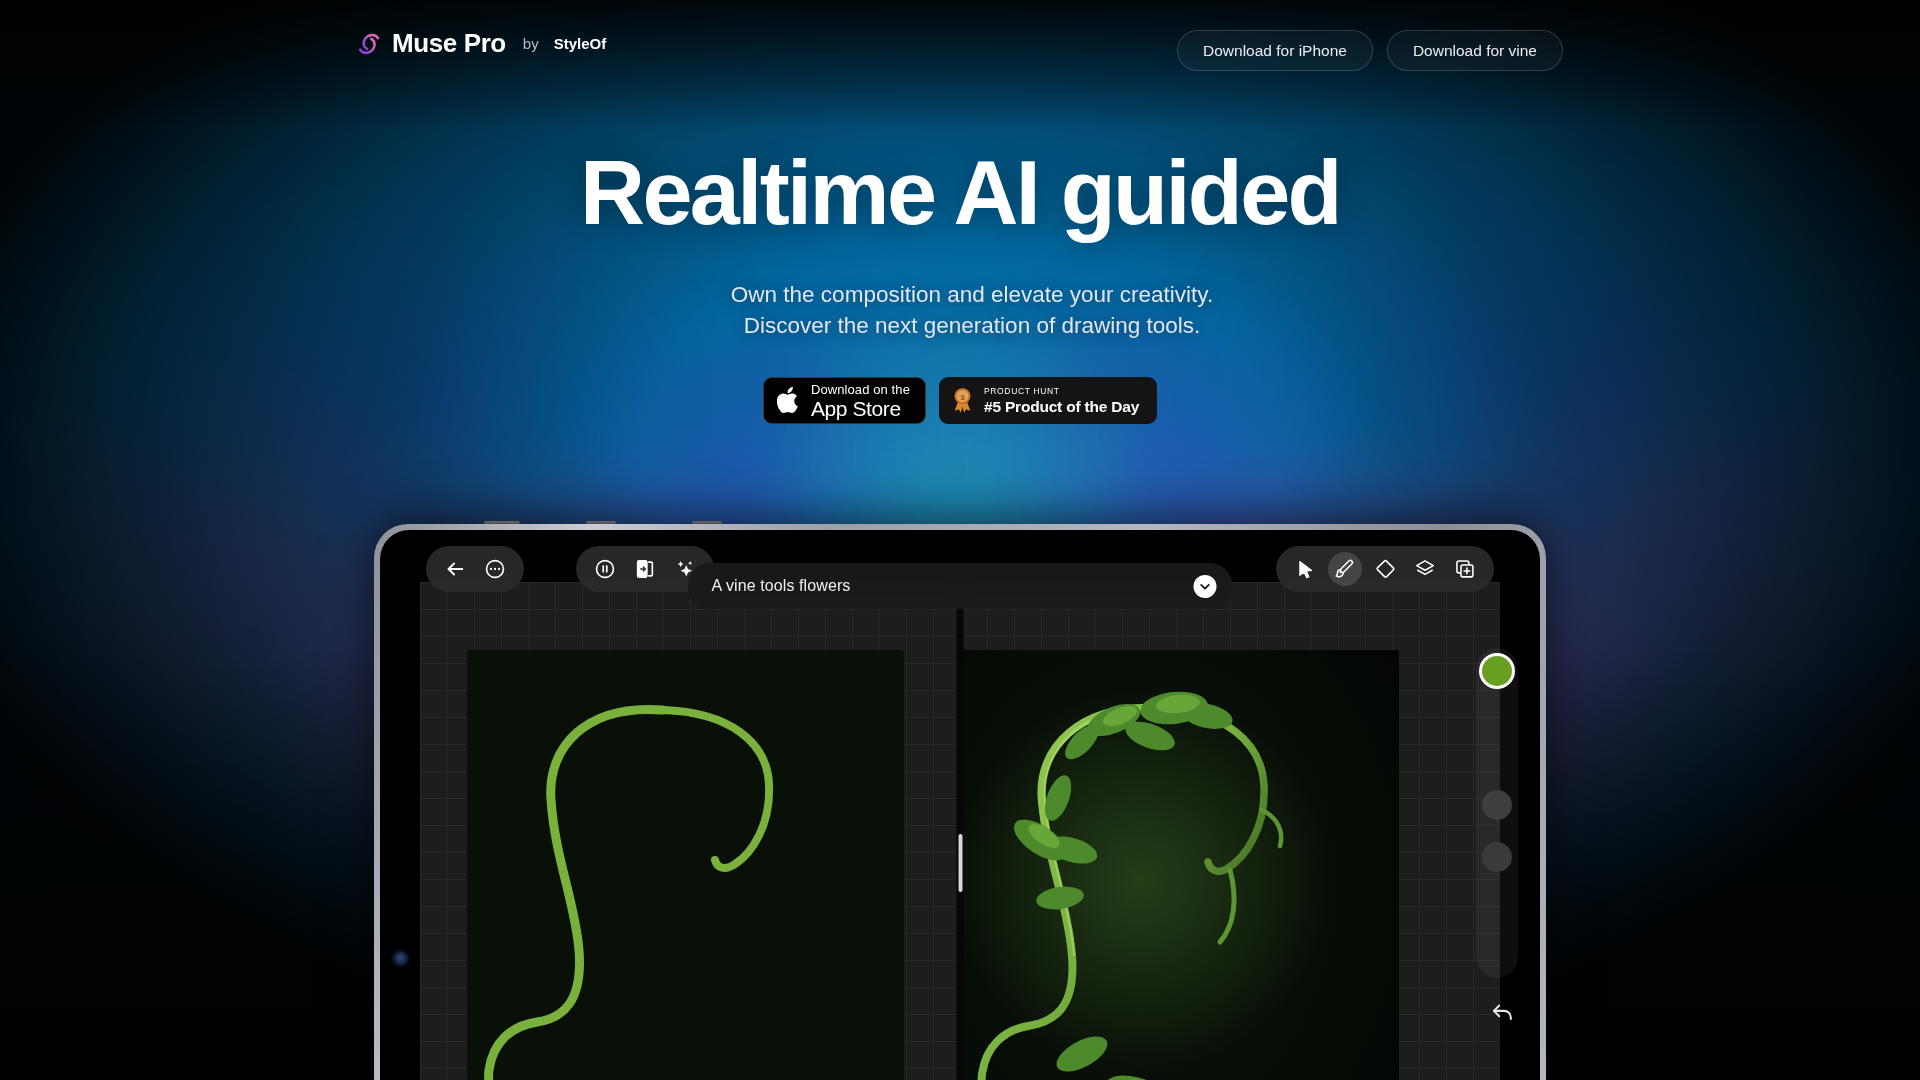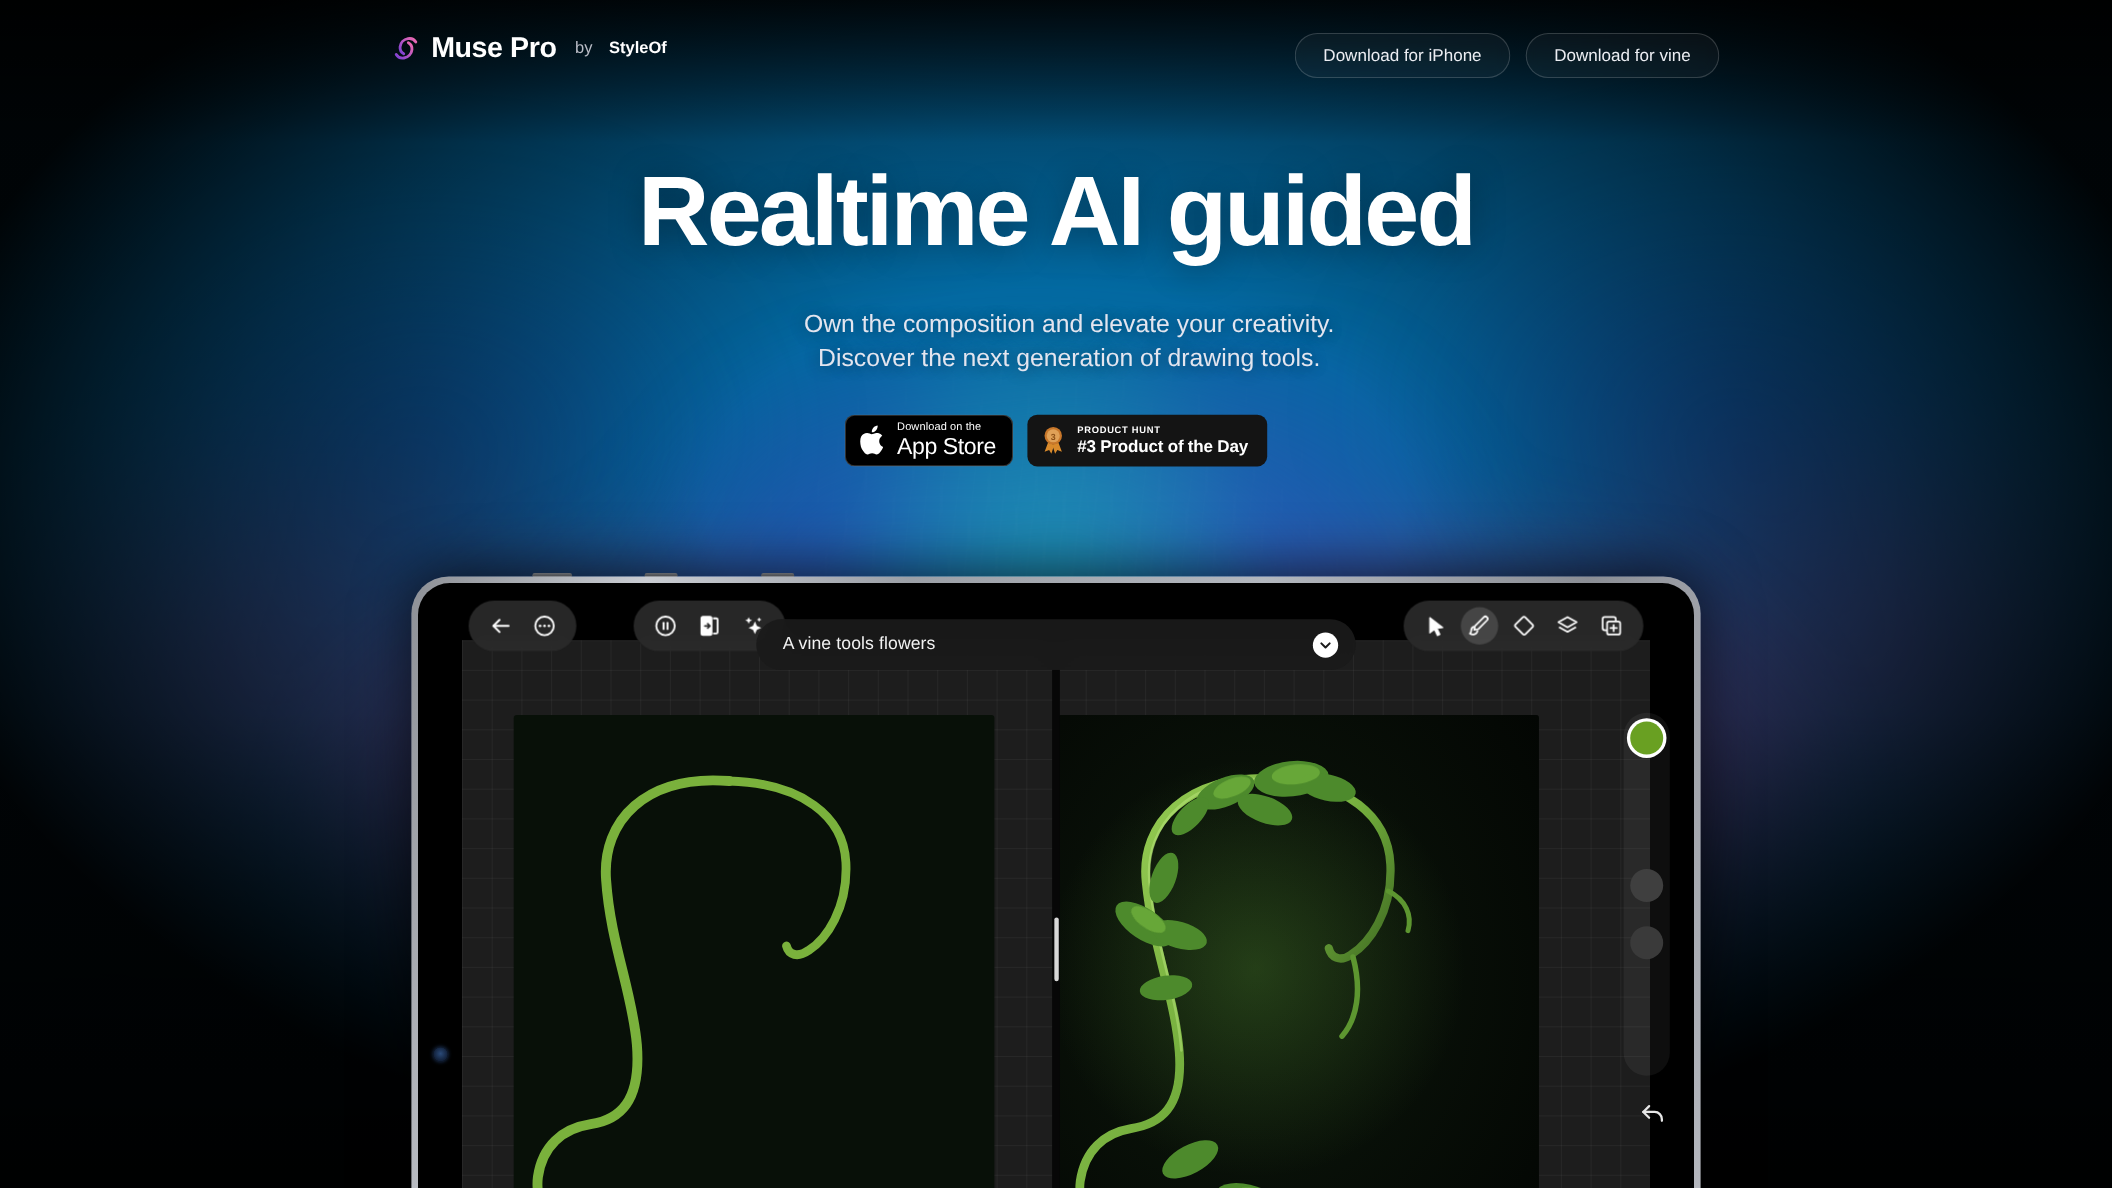--- a/index.html
+++ b/index.html
@@ -83,30 +83,30 @@
     color:#e3e5ef; text-shadow:0 1px 14px rgba(0,0,0,.45);padding-left:24px;
   }
   .badges{ margin-top:36px; display:flex; justify-content:center; gap:13px; }
 
   .appstore{
     display:flex; align-items:center; gap:9px; height:47px; padding:0 15px 0 13px;
     background:#000; border:1px solid rgba(255,255,255,.22); border-radius:9px; cursor:pointer;
   }
   .appstore .apple{ width:25px; height:29px; flex:none; }
   .appstore .txt{ text-align:left; line-height:1; }
-  .appstore .t1{ font-size:10px; color:#fff; letter-spacing:.1px; display:block; }
+  .appstore .t1{ font-size:13px; color:#fff; letter-spacing:.1px; display:block; }
   .appstore .t2{ font-size:21px; color:#fff; letter-spacing:-.4px; display:block; margin-top:2px; }
 
   .ph{
     display:flex; align-items:center; gap:10px; height:47px; padding:0 18px 0 12px;
     background:#141414; border-radius:9px; cursor:pointer;
   }
   .ph .medal{ width:23px; height:27px; flex:none; }
   .ph .txt{ text-align:left; line-height:1; }
-  .ph .t1{ font-size:8.5px; font-weight:700; letter-spacing:.65px; color:#fff; display:block; }
+  .ph .t1{ font-size:8.5px; font-weight:400; letter-spacing:.65px; color:#fff; display:block; }
   .ph .t2{ font-size:15.5px; font-weight:700; color:#fff; display:block; margin-top:4px; letter-spacing:-.2px; }
 
   
   .device{
     position:absolute; left:50%; top:524px; transform:translateX(-50%);
     width:1172px; height:620px; z-index:35;
   }
   .bezel{
     position:absolute; inset:0; border-radius:34px 34px 0 0;
     background:linear-gradient(105deg,#8d9096 0%,#c9ccd2 16%,#9ca0a7 34%,#b3b7be 58%,#8b8e95 80%,#b7bac1 100%);
@@ -257,21 +257,21 @@
       <a class="ph">
         <svg class="medal" viewBox="0 0 24 28">
           <path d="M7 16l-3.2 8.6 4.3-1.6 2.1 3.6L13 18z" fill="#d98a2b"></path>
           <path d="M17 16l3.2 8.6-4.3-1.6-2.1 3.6L11 18z" fill="#d98a2b"></path>
           <circle cx="12" cy="9.5" r="8.3" fill="#c8772a"></circle>
           <circle cx="12" cy="9.5" r="6.2" fill="#e0a157"></circle>
           <text x="12" y="13.3" font-family="Liberation Sans, sans-serif" font-size="8.4" font-weight="700" text-anchor="middle" fill="#8a4f16">3</text>
         </svg>
         <span class="txt">
           <span class="t1">PRODUCT HUNT</span>
-          <span class="t2">#3 Product of the Day</span>
+          <span class="t2">#5 Product of the Day</span>
         </span>
       </a>
 
     </div>
   </div>
 
   <div class="device">
     <div class="btn-top b1"></div>
     <div class="btn-top b2"></div>
     <div class="btn-top b3"></div>

